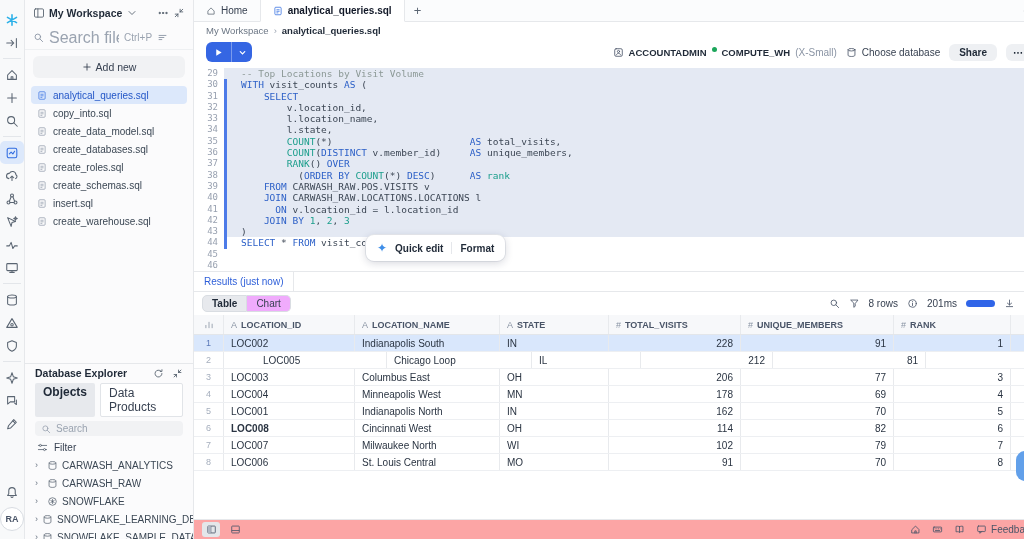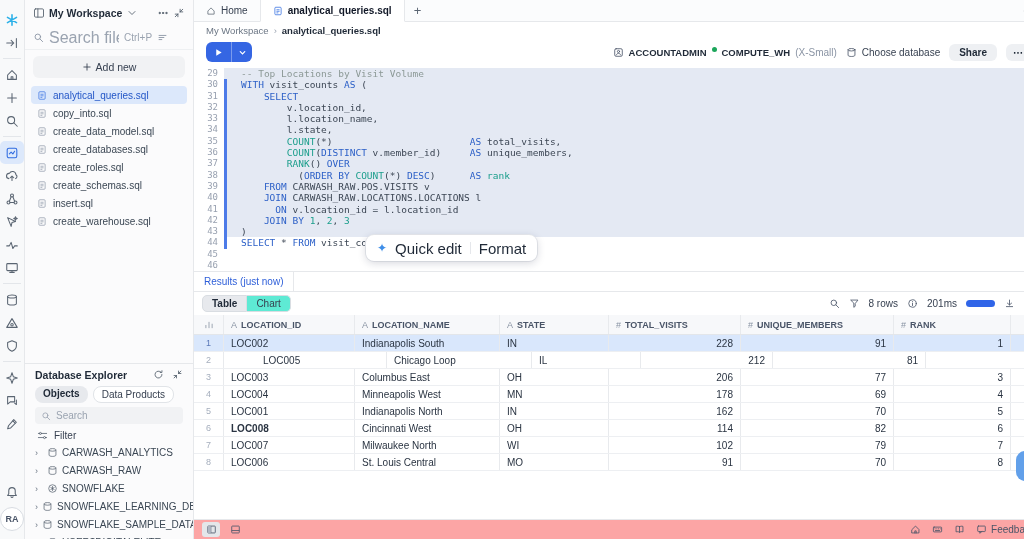--- a/index.html
+++ b/index.html
@@ -44,21 +44,21 @@
   .frow span { font-size:10px; color:#3b4754; white-space:nowrap; overflow:hidden; }
   .frow.sel { background:#dce8fb; }
   .frow.sel span { color:#2356c7; }
   .frow.sel svg { stroke:#2f6be0; }
 
   .dbx { border-top:1px solid #e6e8eb; margin-top:auto; height:176px; display:flex; flex-direction:column; background:#fbfbfc;}
   .dbx-head { height:24px; display:flex; align-items:center; padding:0 10px; gap:8px; }
   .dbx-title { font-size:10.5px; font-weight:bold; color:#1f2937; flex:1; }
   .dbx-head svg { width:11px; height:11px; stroke:#5a6572; fill:none; stroke-width:1.3; stroke-linecap:round; }
   .dbx-tabs { display:flex; gap:5px; padding:1px 10px 4px; }
-  .pill { font-size:10px; padding:2px 8px; border-radius:8px; cursor:pointer; }
+  .pill { font-size:12px; padding:2px 8px; border-radius:2px; cursor:pointer; }
   .pill.on { background:#e7e9ed; color:#1f2937; font-weight:bold; }
   .pill.off { background:#fff; border:1px solid #e1e4e8; color:#374151; }
   .dbx-search { margin:0 10px 5px; height:19px; background:#f1f2f4; border-radius:4px; display:flex; align-items:center; gap:5px; padding:0 6px; }
   .dbx-search svg { width:10px; height:10px; stroke:#9aa3b0; fill:none; stroke-width:1.3; stroke-linecap:round;}
   .dbx-search input { border:none; outline:none; background:transparent; font-size:10px; width:100px; color:#374151;
     font-family:"Liberation Sans",sans-serif;}
   .dbx-search input::placeholder { color:#9aa3b0; }
   .filter-row { display:flex; align-items:center; gap:6px; padding:1px 12px 3px; font-size:10px; color:#374151; }
   .filter-row svg { width:11px; height:11px; stroke:#5a6572; fill:none; stroke-width:1.2; stroke-linecap:round;}
   .db-list { overflow:hidden; padding:0 6px; }
@@ -107,39 +107,39 @@
   .line { position:relative; height:11.3px; font-family:"DejaVu Sans Mono", monospace; font-size:9.5px; line-height:11.3px; white-space:pre; }
   .line .hl { position:absolute; left:30px; right:11px; top:0; bottom:0; background:#e4e9f3; }
   .line .bar { position:absolute; left:30px; top:0; bottom:0; width:3px; background:#4d7be8; z-index:2; }
   .lnum { position:absolute; left:0; width:24px; text-align:right; color:#98a1b0; font-size:9px; z-index:1; }
   .codetxt { position:absolute; left:47px; z-index:1; }
   .tok-k { color:#2b5fc7; } .tok-f { color:#1b9e8c; } .tok-n { color:#1b9e8c; }
   .tok-c { color:#8c9996; } .tok-p { color:#3c4654; }
   .quickedit { position:absolute; left:172px; top:170px; height:26px; background:#fff; border-radius:8px;
     box-shadow:0 2px 8px rgba(20,30,60,.18), 0 0 0 1px #eceef1; display:flex; align-items:center; padding:0 11px; gap:8px; z-index:5; }
   .quickedit .star { color:#3e8ee8; font-size:12px; }
-  .quickedit .lbl { font-size:15px; font-weight:normal; color:#1f2937; cursor:pointer; }
+  .quickedit .lbl { font-size:10px; font-weight:bold; color:#1f2937; cursor:pointer; }
   .quickedit .vr { width:1px; height:12px; background:#e5e7eb; }
 
   
   .res-tabbar { height:21px; border-top:1px solid #e6e8eb; border-bottom:1px solid #e6e8eb;
     display:flex; align-items:stretch; }
   .res-tab { display:flex; align-items:center; padding:0 10px; font-size:10px; color:#2e5fd9;
     border-right:1px solid #e6e8eb; background:#fff; cursor:pointer; }
   .res-tabbar .grow { flex:1; }
   .res-chev { width:28px; display:flex; align-items:center; justify-content:center; cursor:pointer; }
   .res-chev svg { width:10px; height:10px; stroke:#5a6572; fill:none; stroke-width:1.4; stroke-linecap:round; }
 
   .res-toolbar { height:23px; display:flex; align-items:center; padding:0 8px; gap:2px; }
   .seg2 { display:flex; }
   .seg2 .sg { font-size:10px; padding:2px 9px; border:1px solid #d9dde2; cursor:pointer; }
   .seg2 .sg:first-child { border-radius:5px 0 0 5px; }
   .seg2 .sg:last-child { border-radius:0 5px 5px 0; border-left:none; }
   .seg2 .sg.on { background:#e7e9ed; font-weight:bold; color:#1f2937; }
-  .seg2 .sg.off { background:#5eead4; color:#374151; }
+  .seg2 .sg.off { background:#f0abfc; color:#374151; }
   .res-toolbar .grow { flex:1; }
   .res-right { display:flex; align-items:center; gap:9px; font-size:10px; color:#374151; }
   .res-right svg { width:11px; height:11px; stroke:#4a5568; fill:none; stroke-width:1.2; stroke-linecap:round; }
   .qbar { width:29px; height:7px; border-radius:4px; background:#3065e8; }
 
   
   .tablewrap { flex:1; overflow:hidden; position:relative; }
   .trow { display:flex; height:17px; border-bottom:1px solid #edeff2; }
   .trow.head { height:20px; background:#f7f8fa; border-bottom:1px solid #e3e6ea; }
   .tcell { border-right:1px solid #e8eaed; display:flex; align-items:center; padding:0 7px;

